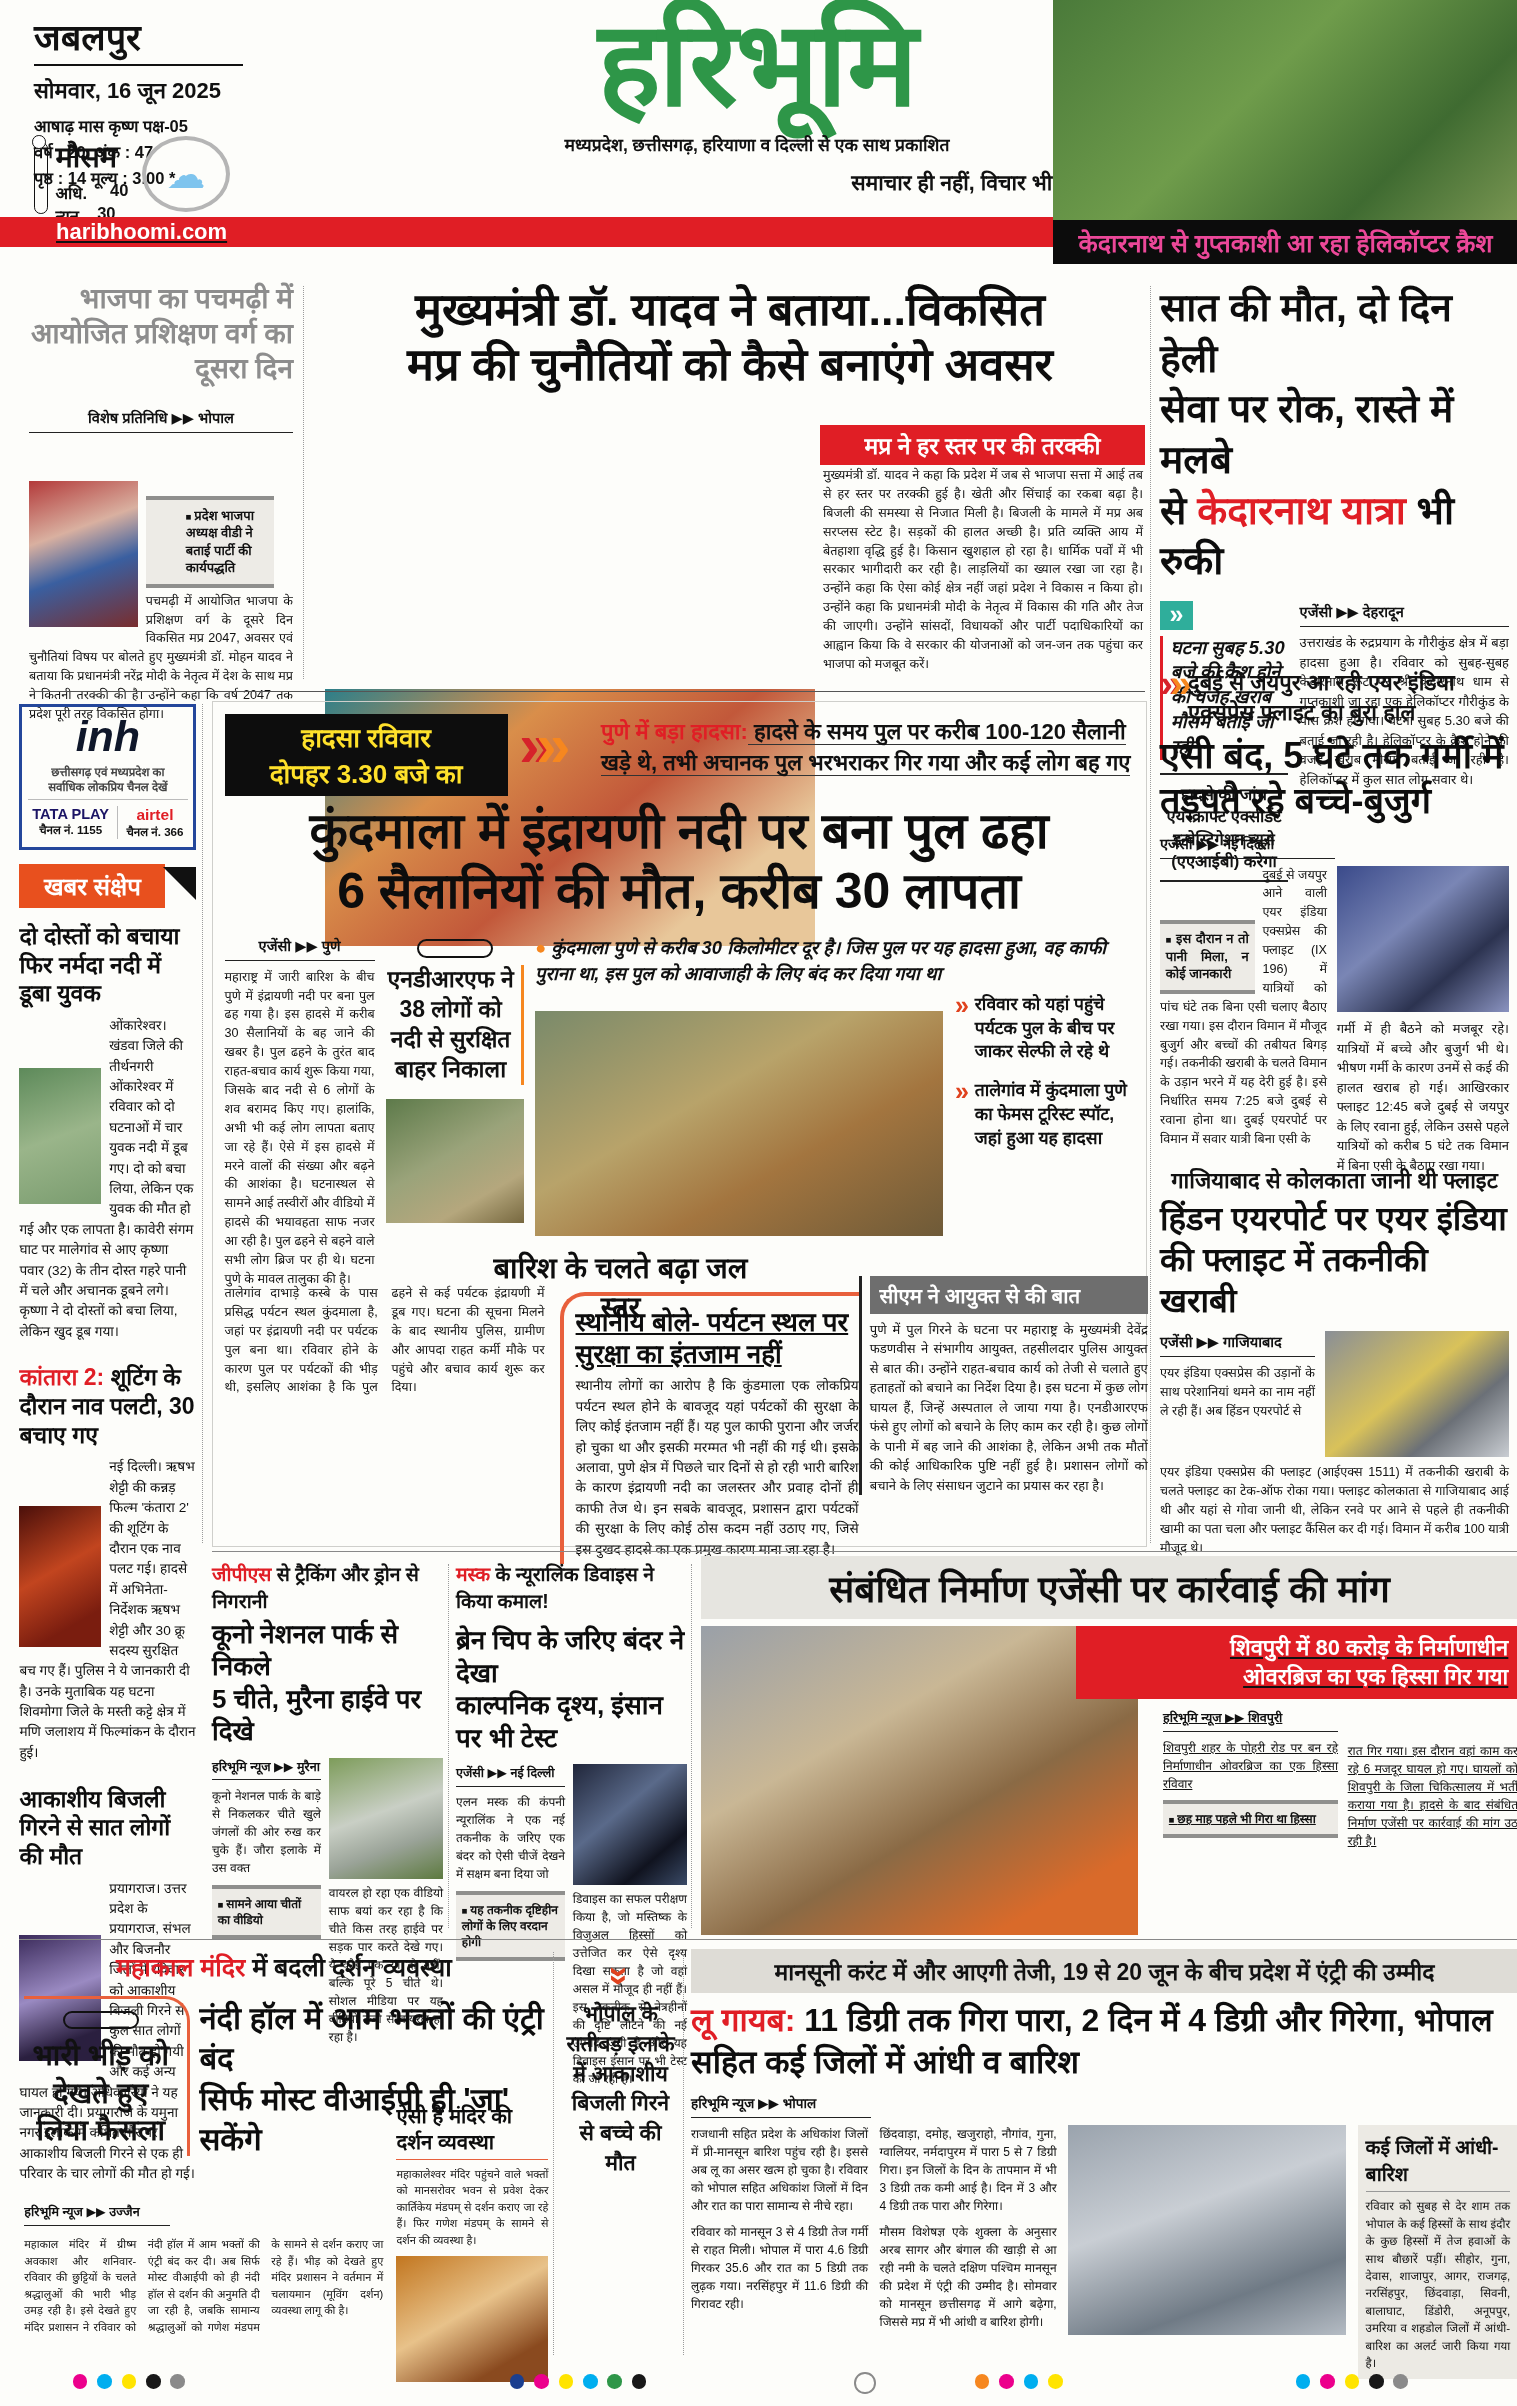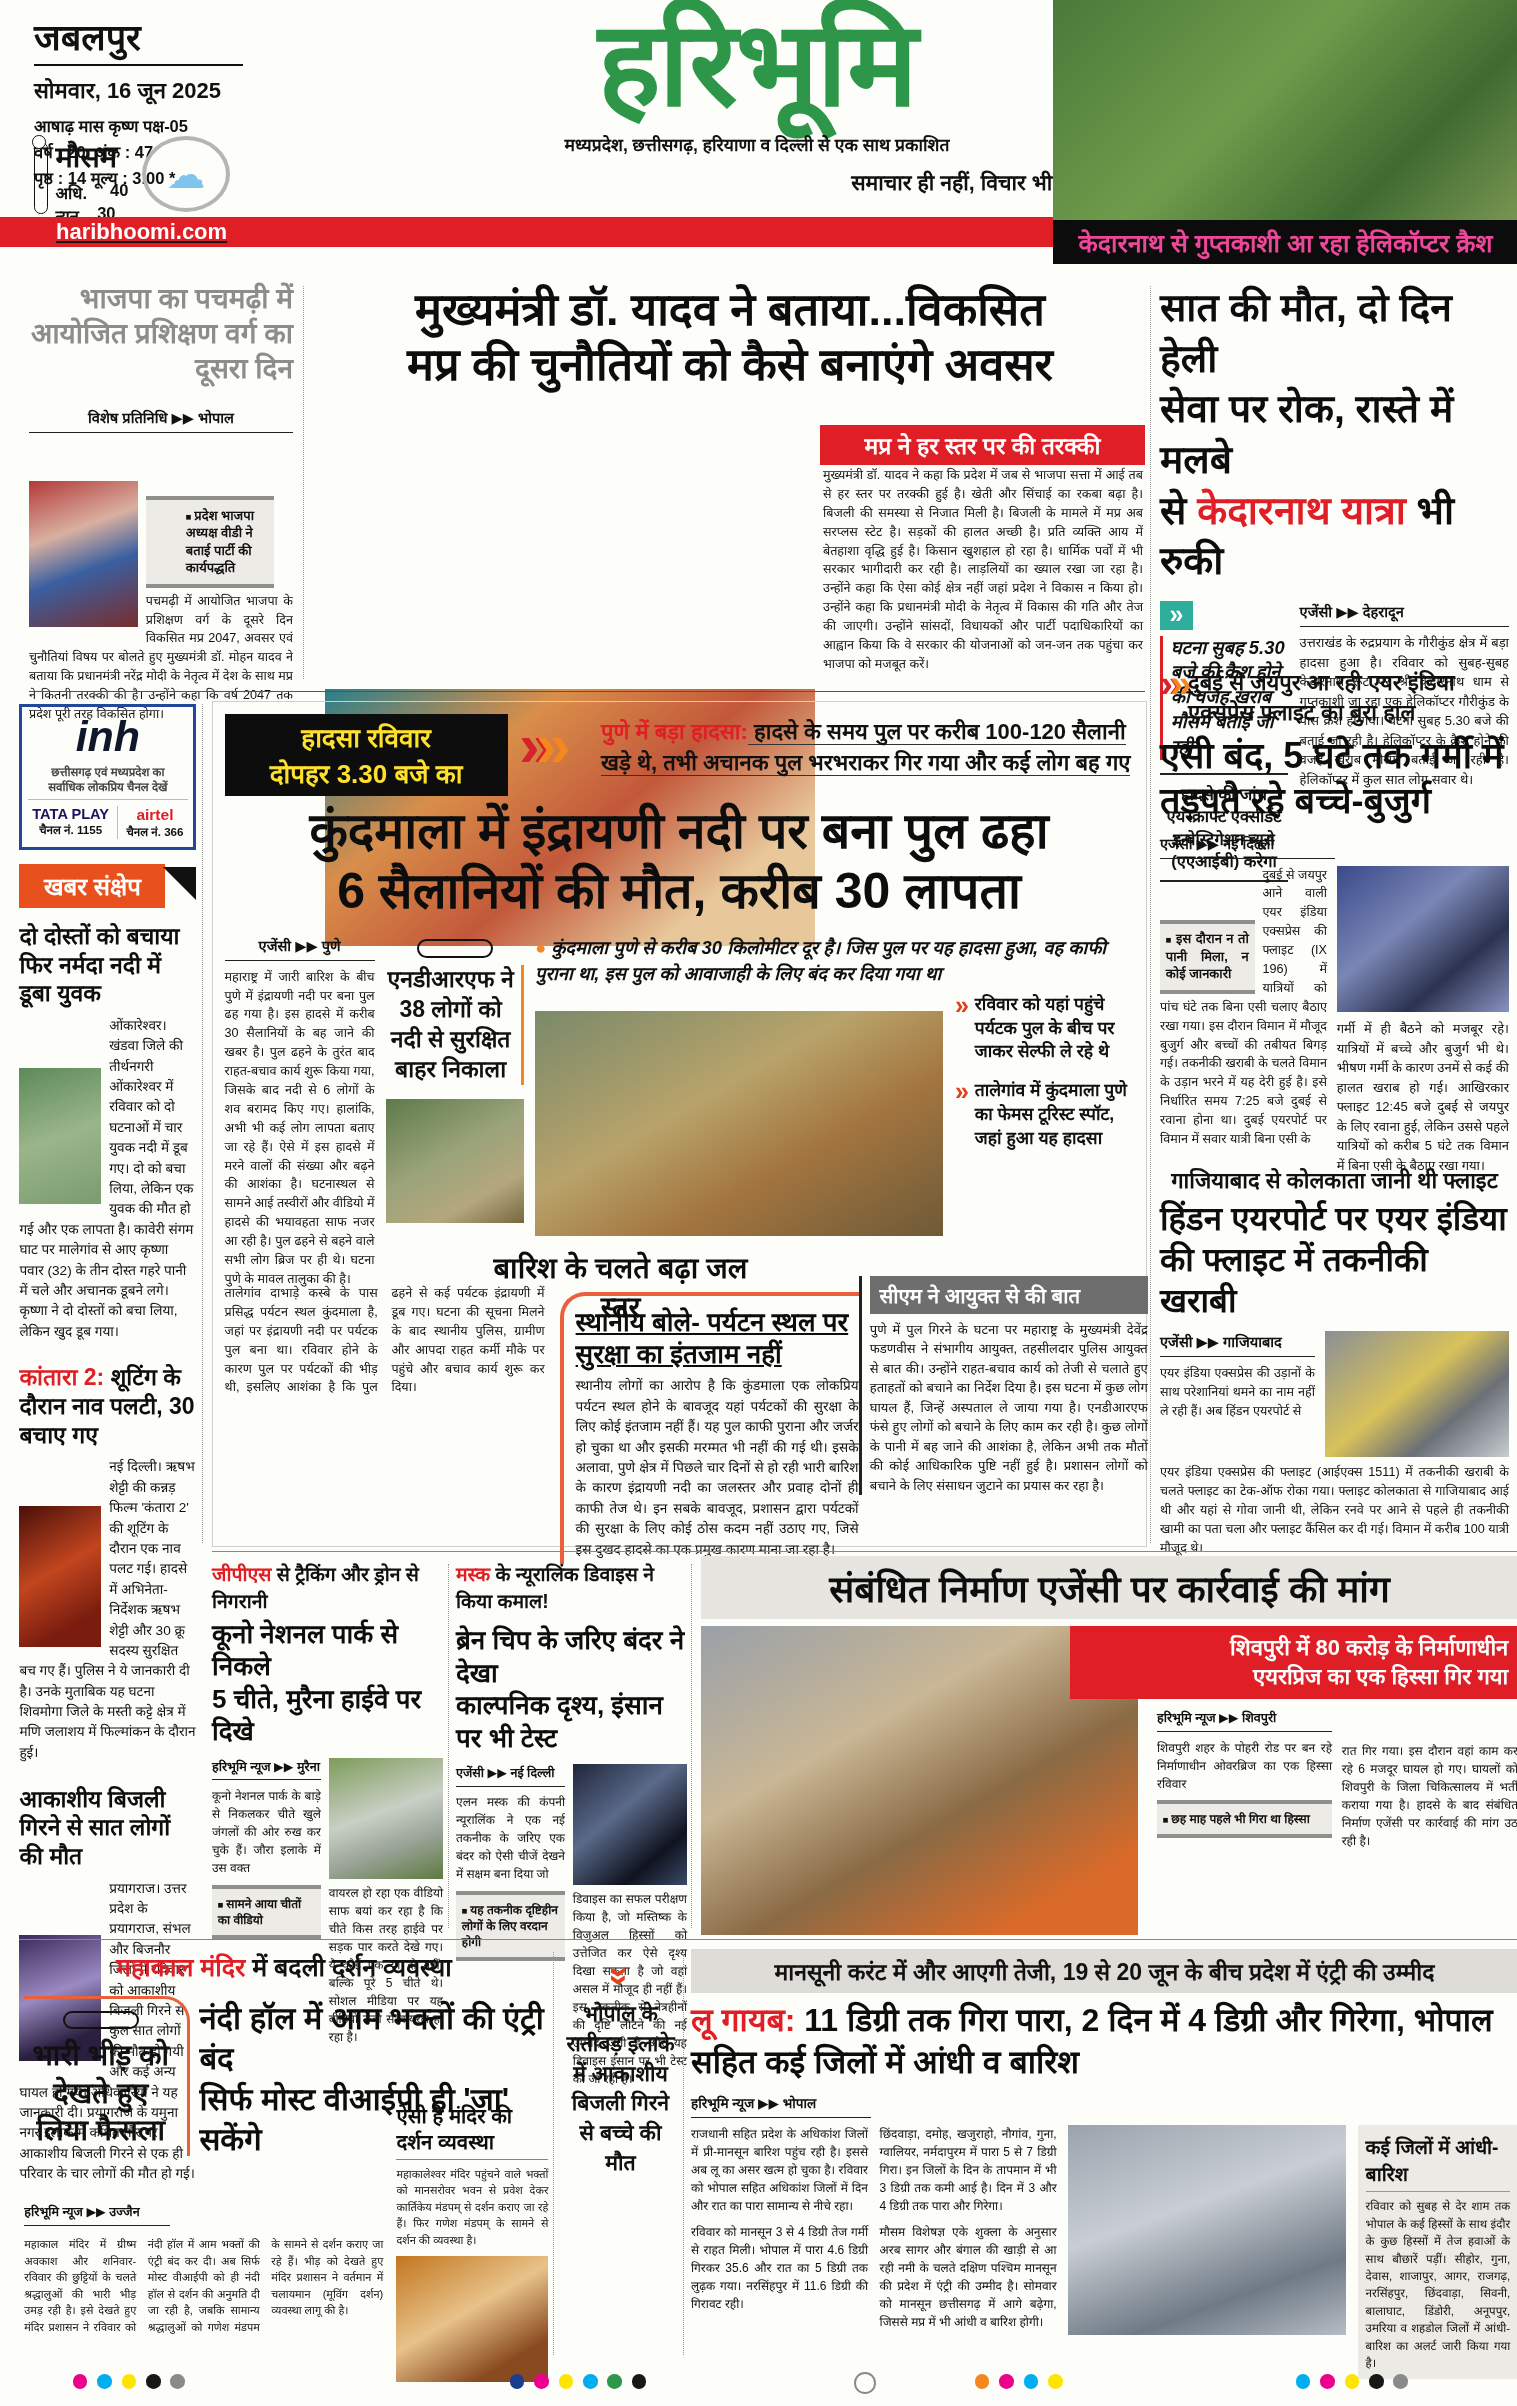--- a/index.html
+++ b/index.html
@@ -304,26 +304,26 @@
         <div class="photo ph-musk" style="width:100%;height:121px;"></div>
         <p class="body" style="margin:5.8px 0 0 0;font-size:12px;">डिवाइस का सफल परीक्षण किया है, जो मस्तिष्क के विजुअल हिस्सों को उत्तेजित कर ऐसे दृश्य दिखा सकता है जो वहां असल में मौजूद ही नहीं हैं। इस तकनीक से नेत्रहीनों की दृष्टि लौटने की नई उम्मीद जगी है और यह डिवाइस इंसान पर भी टेस्ट की जा रही है।</p>
       </div>
     </div>
   </div>
 
   <div class="vsep" style="left:691px;top:1564px;height:364px;"></div>
 
   <div class="abs" style="left:701px;top:1556px;width:817px;">
     <div class="headline" style="background:#e6e5e0;font-size:37px;text-align:center;padding:5.8px 0;">संबंधित निर्माण एजेंसी पर कार्रवाई की मांग</div>
-    <div style="display:flex;gap:19px;margin-top:7.8px;">
+    <div style="display:flex;gap:25px;margin-top:7.8px;text-decoration:underline;">
       <div class="photo ph-overbridge" style="width:437px;height:309px;flex:none;"></div>
       <div style="flex:1;">
         <div style="background:#e01e25;color:#fff;font-weight:bold;font-size:22px;line-height:1.3;text-align:right;padding:7.8px 9.7px;margin-left:-87px;position:relative;">
           <div>शिवपुरी में 80 करोड़ के निर्माणाधीन</div>
-          <div>एयरप्रिज का एक हिस्सा गिर गया</div>
+          <div>ओवरब्रिज का एक हिस्सा गिर गया</div>
         </div>
         <div style="display:flex;gap:9.7px;margin-top:9.7px;">
           <div style="width:175px;flex:none;">
             <div class="byline" style="font-size:12.6px;">हरिभूमि न्यूज ▶▶ शिवपुरी</div>
             <p class="body" style="margin:0;font-size:12px;">शिवपुरी शहर के पोहरी रोड पर बन रहे निर्माणाधीन ओवरब्रिज का एक हिस्सा रविवार</p>
             <div class="inset" style="margin-top:7.8px;font-size:12px;">छह माह पहले भी गिरा था हिस्सा</div>
           </div>
           <p class="body" style="margin:33px 0 0 0;font-size:12px;">रात गिर गया। इस दौरान वहां काम कर रहे 6 मजदूर घायल हो गए। घायलों को शिवपुरी के जिला चिकित्सालय में भर्ती कराया गया है। हादसे के बाद संबंधित निर्माण एजेंसी पर कार्रवाई की मांग उठ रही है।</p>
         </div>
       </div>

